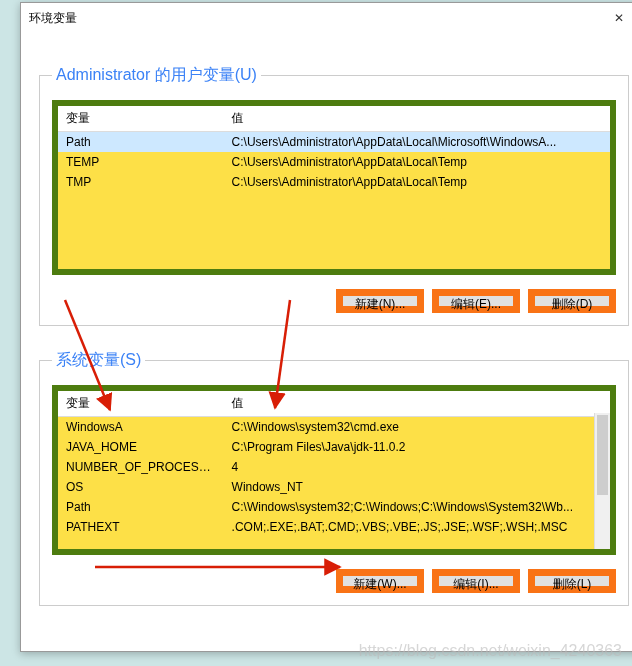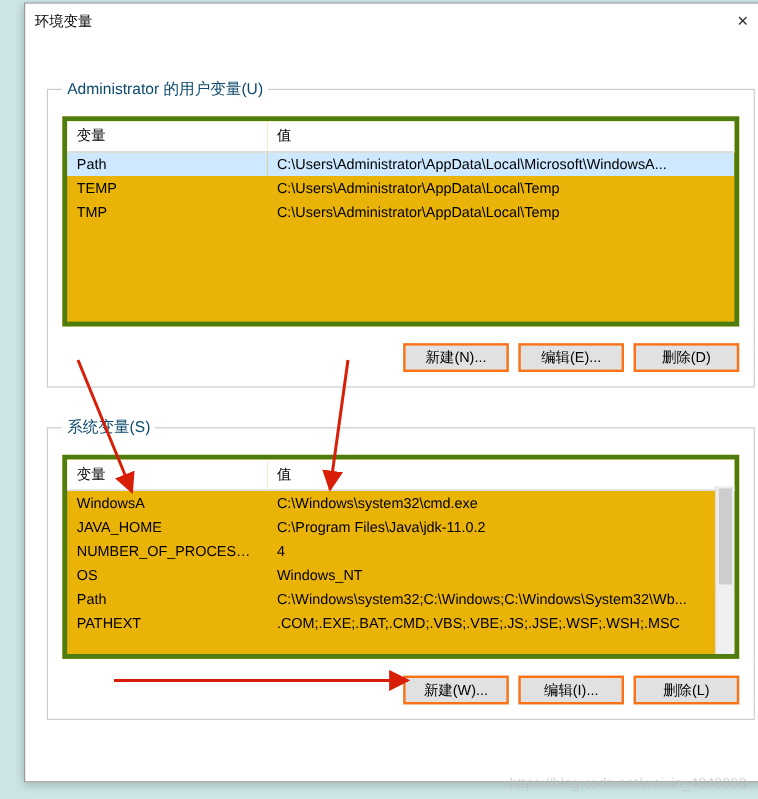--- a/index.html
+++ b/index.html
@@ -3,35 +3,35 @@
 <meta charset="utf-8">
 <style>
   * { box-sizing: border-box; font-family: "Microsoft YaHei", "Segoe UI", Tahoma, sans-serif; }
   body { margin: 0; background: #cce5e5; width: 632px; height: 666px; overflow: hidden; position: relative; }
   .window { position: absolute; left: 20px; top: 2px; width: 628px; height: 650px; background: #fff; border: 1px solid #999; box-shadow: 0 2px 8px rgba(0,0,0,.25); }
   .titlebar { height: 30px; display: flex; align-items: center; padding: 0 8px; font-size: 12px; color: #000; }
   .titlebar .title { flex: 1; }
   .titlebar .close { width: 40px; text-align: center; font-size: 12px; color: #333; cursor: default; }
   .content { padding: 8px 18px 14px 18px; }
   fieldset.group { border: 1px solid #ccc; margin: 24px 0 14px 0; padding: 14px 12px 12px 12px; position: relative; }
-  fieldset.group legend { font-size: 13px; color: #0c4a6e; padding: 0 4px; background: #fff; }
-  .table-wrap { border: 4px solid #4d7c0f; height: 175px; background: #eab308; position: relative; }
+  fieldset.group legend { font-size: 16px; color: #3b82f6; padding: 0 4px; background: #fff; }
+  .table-wrap { border: 6px solid #4d7c0f; height: 175px; background: #fde047; position: relative; }
   .table-wrap.sys { height: 170px; }
   table { width: 100%; border-collapse: collapse; font-size: 12px; table-layout: fixed; }
   th { text-align: left; font-weight: normal; padding: 4px 8px; border-bottom: 1px solid #dcdcdc; background: #fff; color: #000; height: 22px; }
   th.col-var { width: 30%; }
   th.col-val { width: 70%; }
   td { padding: 1px 8px; color: #000; white-space: nowrap; overflow: hidden; text-overflow: ellipsis; height: 20px; vertical-align: middle; }
   tr.sel td { background: #cde8ff; }
   .scrollbar { position: absolute; right: 0; top: 22px; bottom: 0; width: 16px; background: #f0f0f0; border-left: 1px solid #dcdcdc; }
   .scrollbar .thumb { position: absolute; left: 2px; right: 2px; top: 2px; height: 80px; background: #cdcdcd; border-radius: 0; }
   .btn-row { display: flex; justify-content: flex-end; gap: 8px; margin-top: 14px; }
-  button.btn { min-width: 88px; height: 24px; font-size: 12px; background: #e1e1e1; border: 2px solid #f97316; color: #000; padding: 0 10px; cursor: default; }
+  button.btn { min-width: 88px; height: 24px; font-size: 12px; background: #e1e1e1; border: 7px solid #f97316; color: #000; padding: 0 10px; cursor: default; }
   .footer { display: flex; justify-content: flex-end; gap: 8px; padding: 14px 18px 0 18px; }
-  .watermark { position: absolute; right: 10px; bottom: 6px; font-size: 12px; color: #bbb; opacity: .6; pointer-events: none; }
+  .watermark { position: absolute; right: 10px; bottom: 6px; font-size: 16px; color: #bbb; opacity: .6; pointer-events: none; }
   .arrows { position: absolute; inset: 0; pointer-events: none; }
 </style>
 </head>
 <body>
 
 <div class="window">
   <div class="titlebar">
     <span class="title">环境变量</span>
     <span class="close">✕</span>
   </div>

